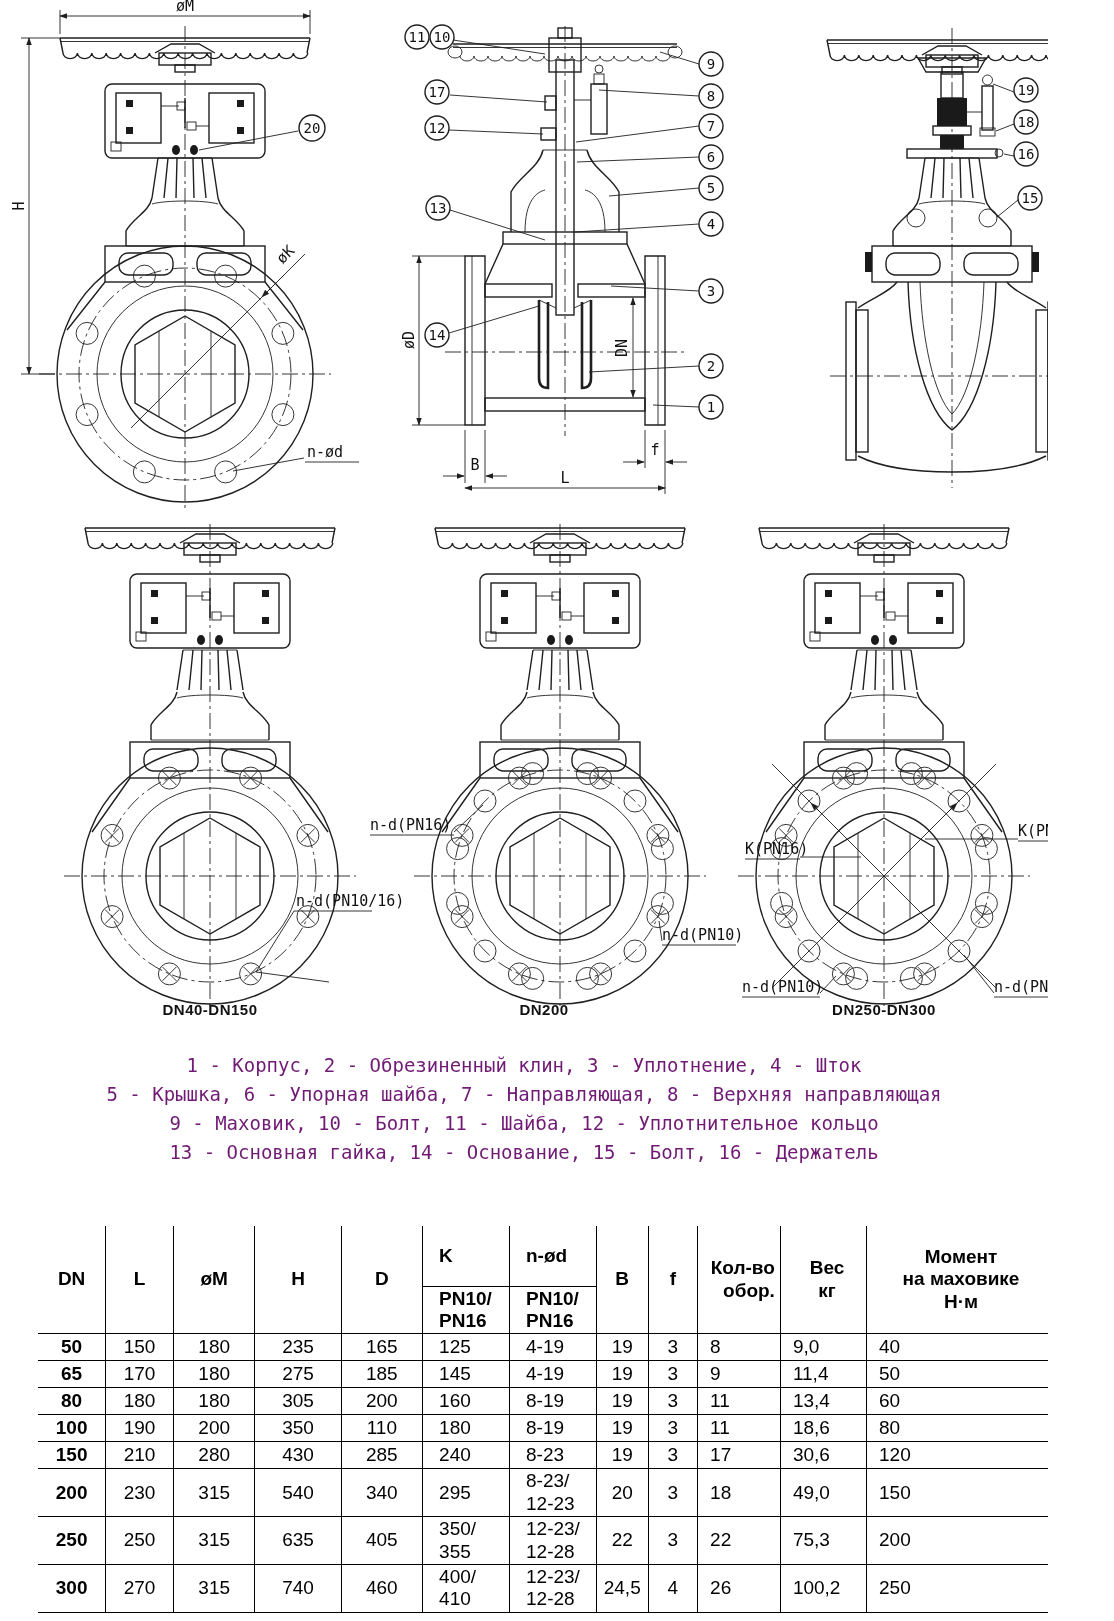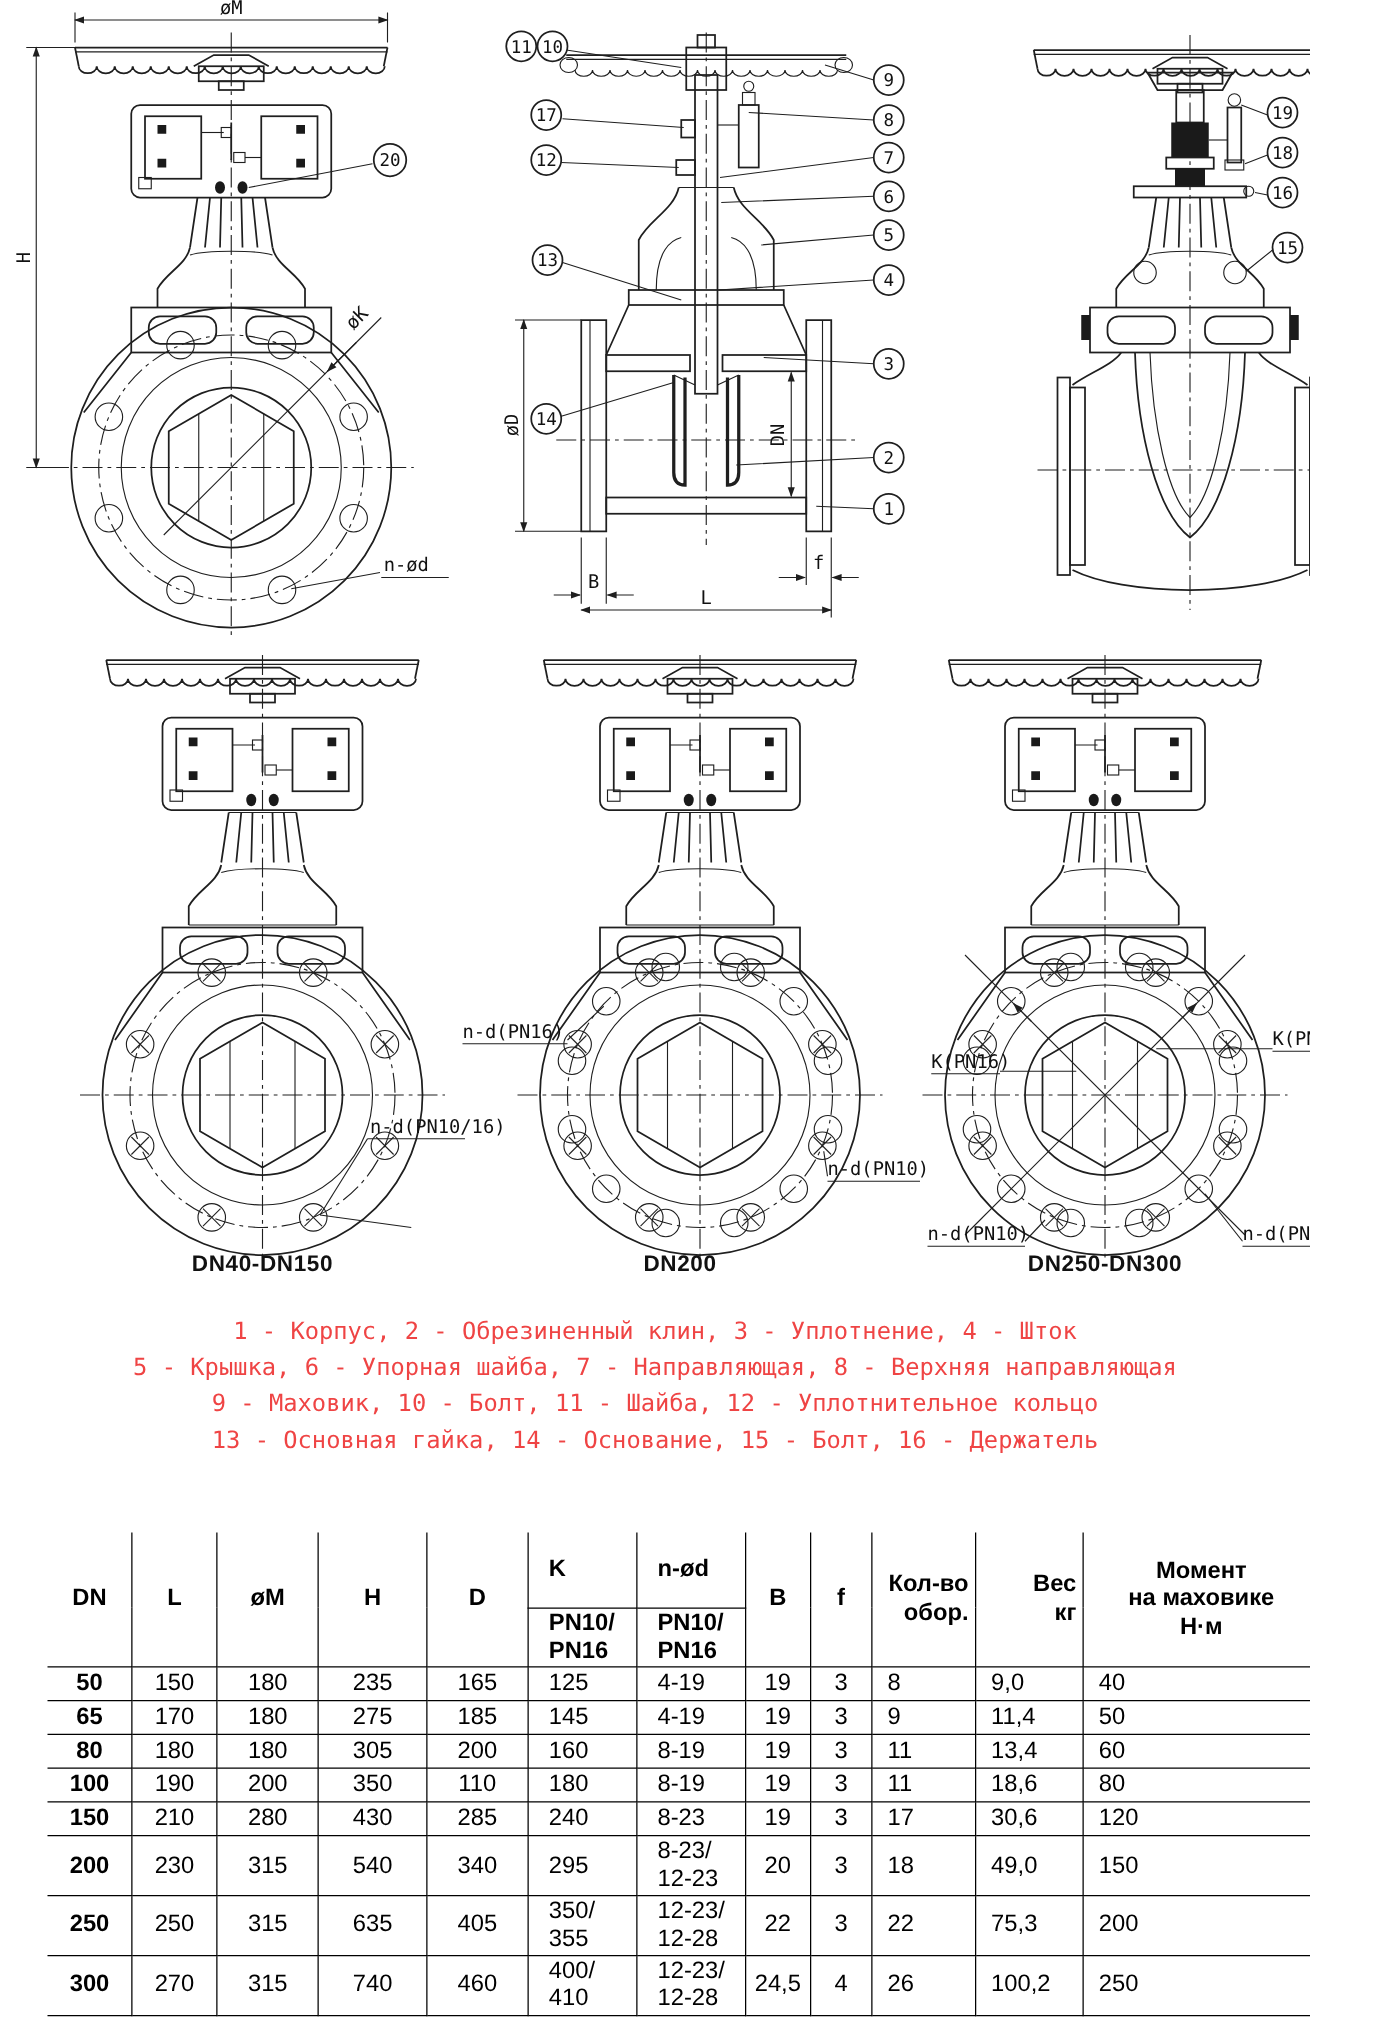--- a/index.html
+++ b/index.html
@@ -5,22 +5,22 @@
   *{box-sizing:border-box}
   body{margin:0;background:#fff}
   .page{position:relative;width:1048px;height:1621px;background:#fff;font-family:"Liberation Sans",sans-serif;color:#111;overflow:hidden}
   svg .ln{stroke:#1f1f1f;stroke-width:1.4;fill:none}
   svg .thin{stroke-width:0.9}
   svg .th2{stroke-width:2.6}
   svg .cl{stroke:#1f1f1f;stroke-width:0.9;fill:none;stroke-dasharray:16 4 3 4}
   svg text{font-family:"DejaVu Sans Mono",monospace;fill:#111;font-size:15px}
   svg .callout circle{fill:#fff;stroke:#1f1f1f;stroke-width:1.4}
   svg .callout text{text-anchor:middle;font-size:14px}
-  .caption{position:absolute;top:1001px;width:240px;text-align:center;font-weight:700;font-size:18px;letter-spacing:.5px;font-family:"Liberation Sans",sans-serif}
-  .parts{position:absolute;left:0;top:1051px;width:100%;text-align:center;font-family:"DejaVu Sans Mono",monospace;font-size:19px;line-height:29px;color:#ef4444}
+  .caption{position:absolute;top:1001px;width:240px;text-align:center;font-weight:700;font-size:15px;letter-spacing:.5px;font-family:"Liberation Sans",sans-serif}
+  .parts{position:absolute;left:0;top:1051px;width:100%;text-align:center;font-family:"DejaVu Sans Mono",monospace;font-size:19px;line-height:29px;color:#701a75}
   .dim-table{position:absolute;left:38px;top:1226px;border-collapse:collapse;table-layout:fixed;font-family:"Liberation Sans",sans-serif;font-size:19px;color:#000}
   .dim-table th,.dim-table td{border:1.6px solid #000;padding:1px 5px;vertical-align:middle;line-height:1.18}
   .dim-table thead th{font-weight:700;border-top:none;text-align:center}
   .dim-table thead tr:first-child{height:60px}
   .dim-table thead tr:last-child{height:46px}
   .dim-table tbody tr{height:27px}
   .dim-table .first{border-left:none}
   .dim-table .last{border-right:none}
   .dim-table .c{text-align:center}
   .dim-table .lp{text-align:left !important;padding-left:16px}
@@ -468,21 +468,21 @@
         <th rowspan="2">L</th>
         <th rowspan="2">øM</th>
         <th rowspan="2">H</th>
         <th rowspan="2">D</th>
         <th class="lp">K</th>
         <th class="lp">n-ød</th>
         <th rowspan="2">B</th>
         <th rowspan="2">f</th>
         <th rowspan="2" class="lp2 pre" style="text-align:right">Кол-во
 обор.</th>
-        <th rowspan="2" class="lp2 pre" style="text-align:right">Вес
+        <th rowspan="2" class="lp2 pre" style="text-align:center">Вес
 кг</th>
         <th rowspan="2" class="last lp2 pre" style="text-align:center">Момент
 на маховике
 Н·м</th>
       </tr>
       <tr>
         <th class="lp pre">PN10/
 PN16</th>
         <th class="lp pre">PN10/
 PN16</th>

